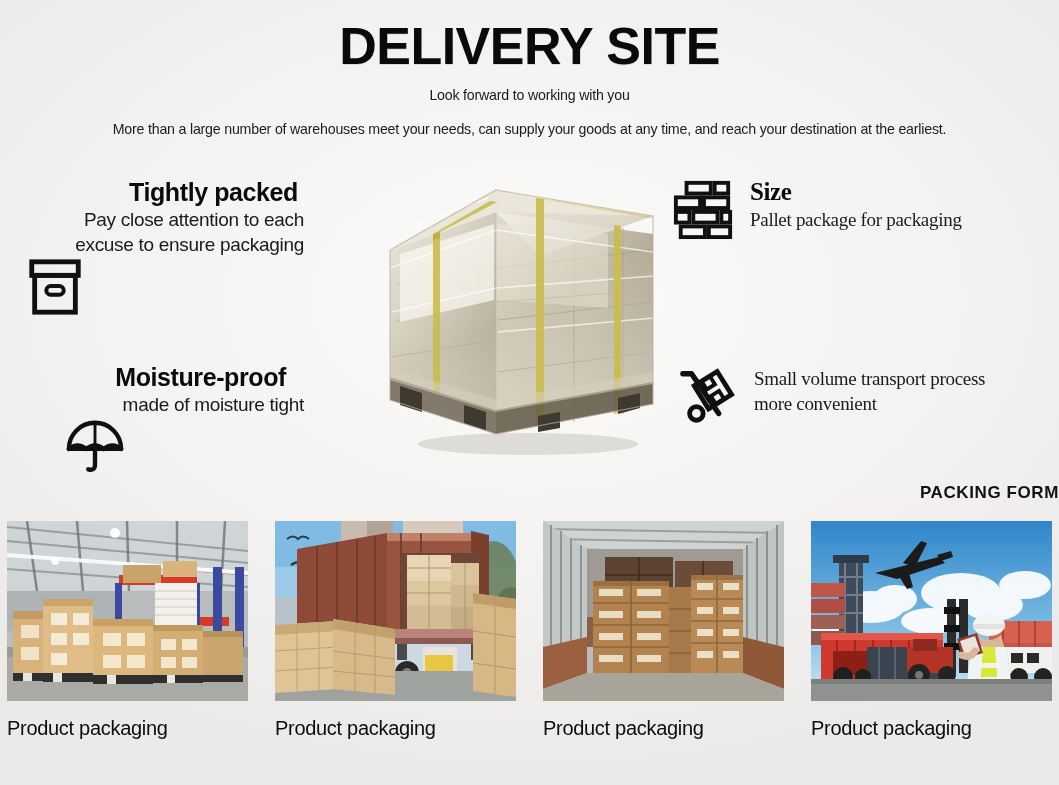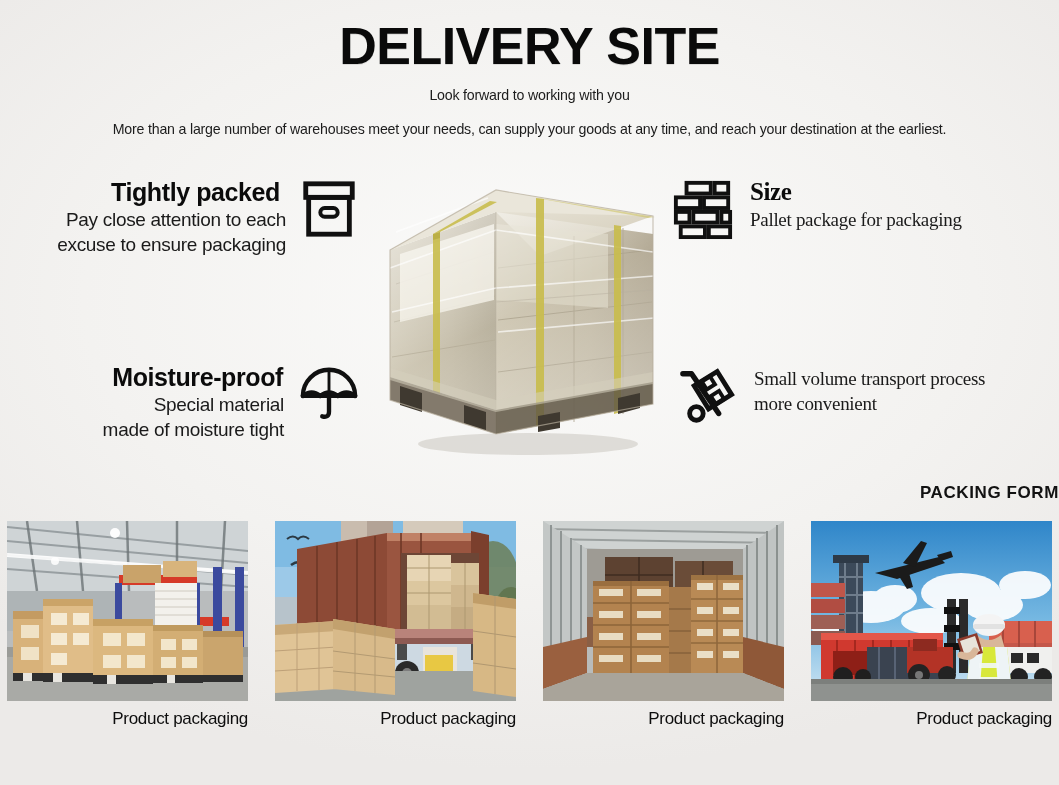--- a/index.html
+++ b/index.html
@@ -54,21 +54,21 @@
     letter-spacing: -0.2px;
   }
 
   
   .feature {
     position: absolute;
     display: flex;
     align-items: flex-start;
   }
 
-  .feature.left  { flex-direction: row; padding-left: 24px; }
+  .feature.left  { flex-direction: column; padding-left: 24px; }
   .feature.right { flex-direction: row; font-family: Liberation Serif, serif; }
 
   .feature-text-left  { text-align: right; }
   .feature-text-right { text-align: left; }
 
   .feature-title {
     font-size: 25px;
     font-weight: 700;
     color: #0b0b0b;
     letter-spacing: -0.4px;
@@ -92,21 +92,21 @@
   #feature-moisture  { left: 40px;  top: 363px; width: 320px; }
   #feature-size      { left: 672px; top: 178px; width: 380px; }
   #feature-transport { left: 678px; top: 365px; width: 380px; }
 
   #feature-tightly .feature-text-left  { width: 280px; margin-right: 12px; }
   #feature-moisture .feature-text-left { width: 240px; margin-right: 14px; }
   #feature-size .feature-text-right      { margin-left: 16px; }
   #feature-transport .feature-text-right { margin-left: 14px; }
 
   #feature-tightly  .feature-title { margin-right: 6px; }
-  #feature-moisture .feature-title { margin-right: 1px; }
+  #feature-moisture .feature-title { margin-right: 18px; }
 
   
   #pallet-wrap {
     position: absolute;
     left: 378px;
     top: 172px;
     width: 292px;
     height: 296px;
   }
 
@@ -138,26 +138,25 @@
   .gallery-photo {
     width: 241px;
     height: 180px;
     overflow: hidden;
     position: relative;
     background: #cfcfcf;
     display: block;
   }
 
   .gallery-caption {
-    font-size: 17px;
+    font-size: 20px;
     color: #0d0d0d;
     letter-spacing: -0.3px;
-    margin-top: 8px;
+    margin-top: 16px;
     white-space: nowrap;
-    text-align: right;
   }
 
   svg { display: block; }
 </style>
 </head>
 <body>
 
 <div id="page">
 
   <div id="header">
@@ -177,21 +176,20 @@
         <rect x="8" y="6" width="48" height="14" fill="none" stroke="#101010" stroke-width="5"></rect>
         <rect x="11" y="20" width="42" height="38" fill="none" stroke="#101010" stroke-width="5"></rect>
         <rect x="23" y="31" width="18" height="9" rx="4.5" fill="none" stroke="#101010" stroke-width="4"></rect>
       </svg>
     </span>
   </div>
 
   <div class="feature left" id="feature-moisture">
     <div class="feature-text-left">
       <div class="feature-title">Moisture-proof</div>
-      <div class="feature-desc">Special material</div>
       <div class="feature-desc">made of moisture tight</div>
     </div>
     <span class="feature-icon">
       <svg width="62" height="62" viewBox="0 0 64 64">
         <path d="M5 34 A27 27 0 0 1 59 34 Z" fill="none" stroke="#101010" stroke-width="4.5" stroke-linejoin="round"></path>
         <path d="M5 34 Q14 27 23 34 Q32 27 41 34 Q50 27 59 34" fill="none" stroke="#101010" stroke-width="4.5" stroke-linejoin="round" stroke-linecap="round"></path>
         <path d="M32 8 L32 34" fill="none" stroke="#101010" stroke-width="3"></path>
         <path d="M32 34 L32 50 Q32 57 25 55" fill="none" stroke="#101010" stroke-width="4.5" stroke-linecap="round"></path>
       </svg>
     </span>

